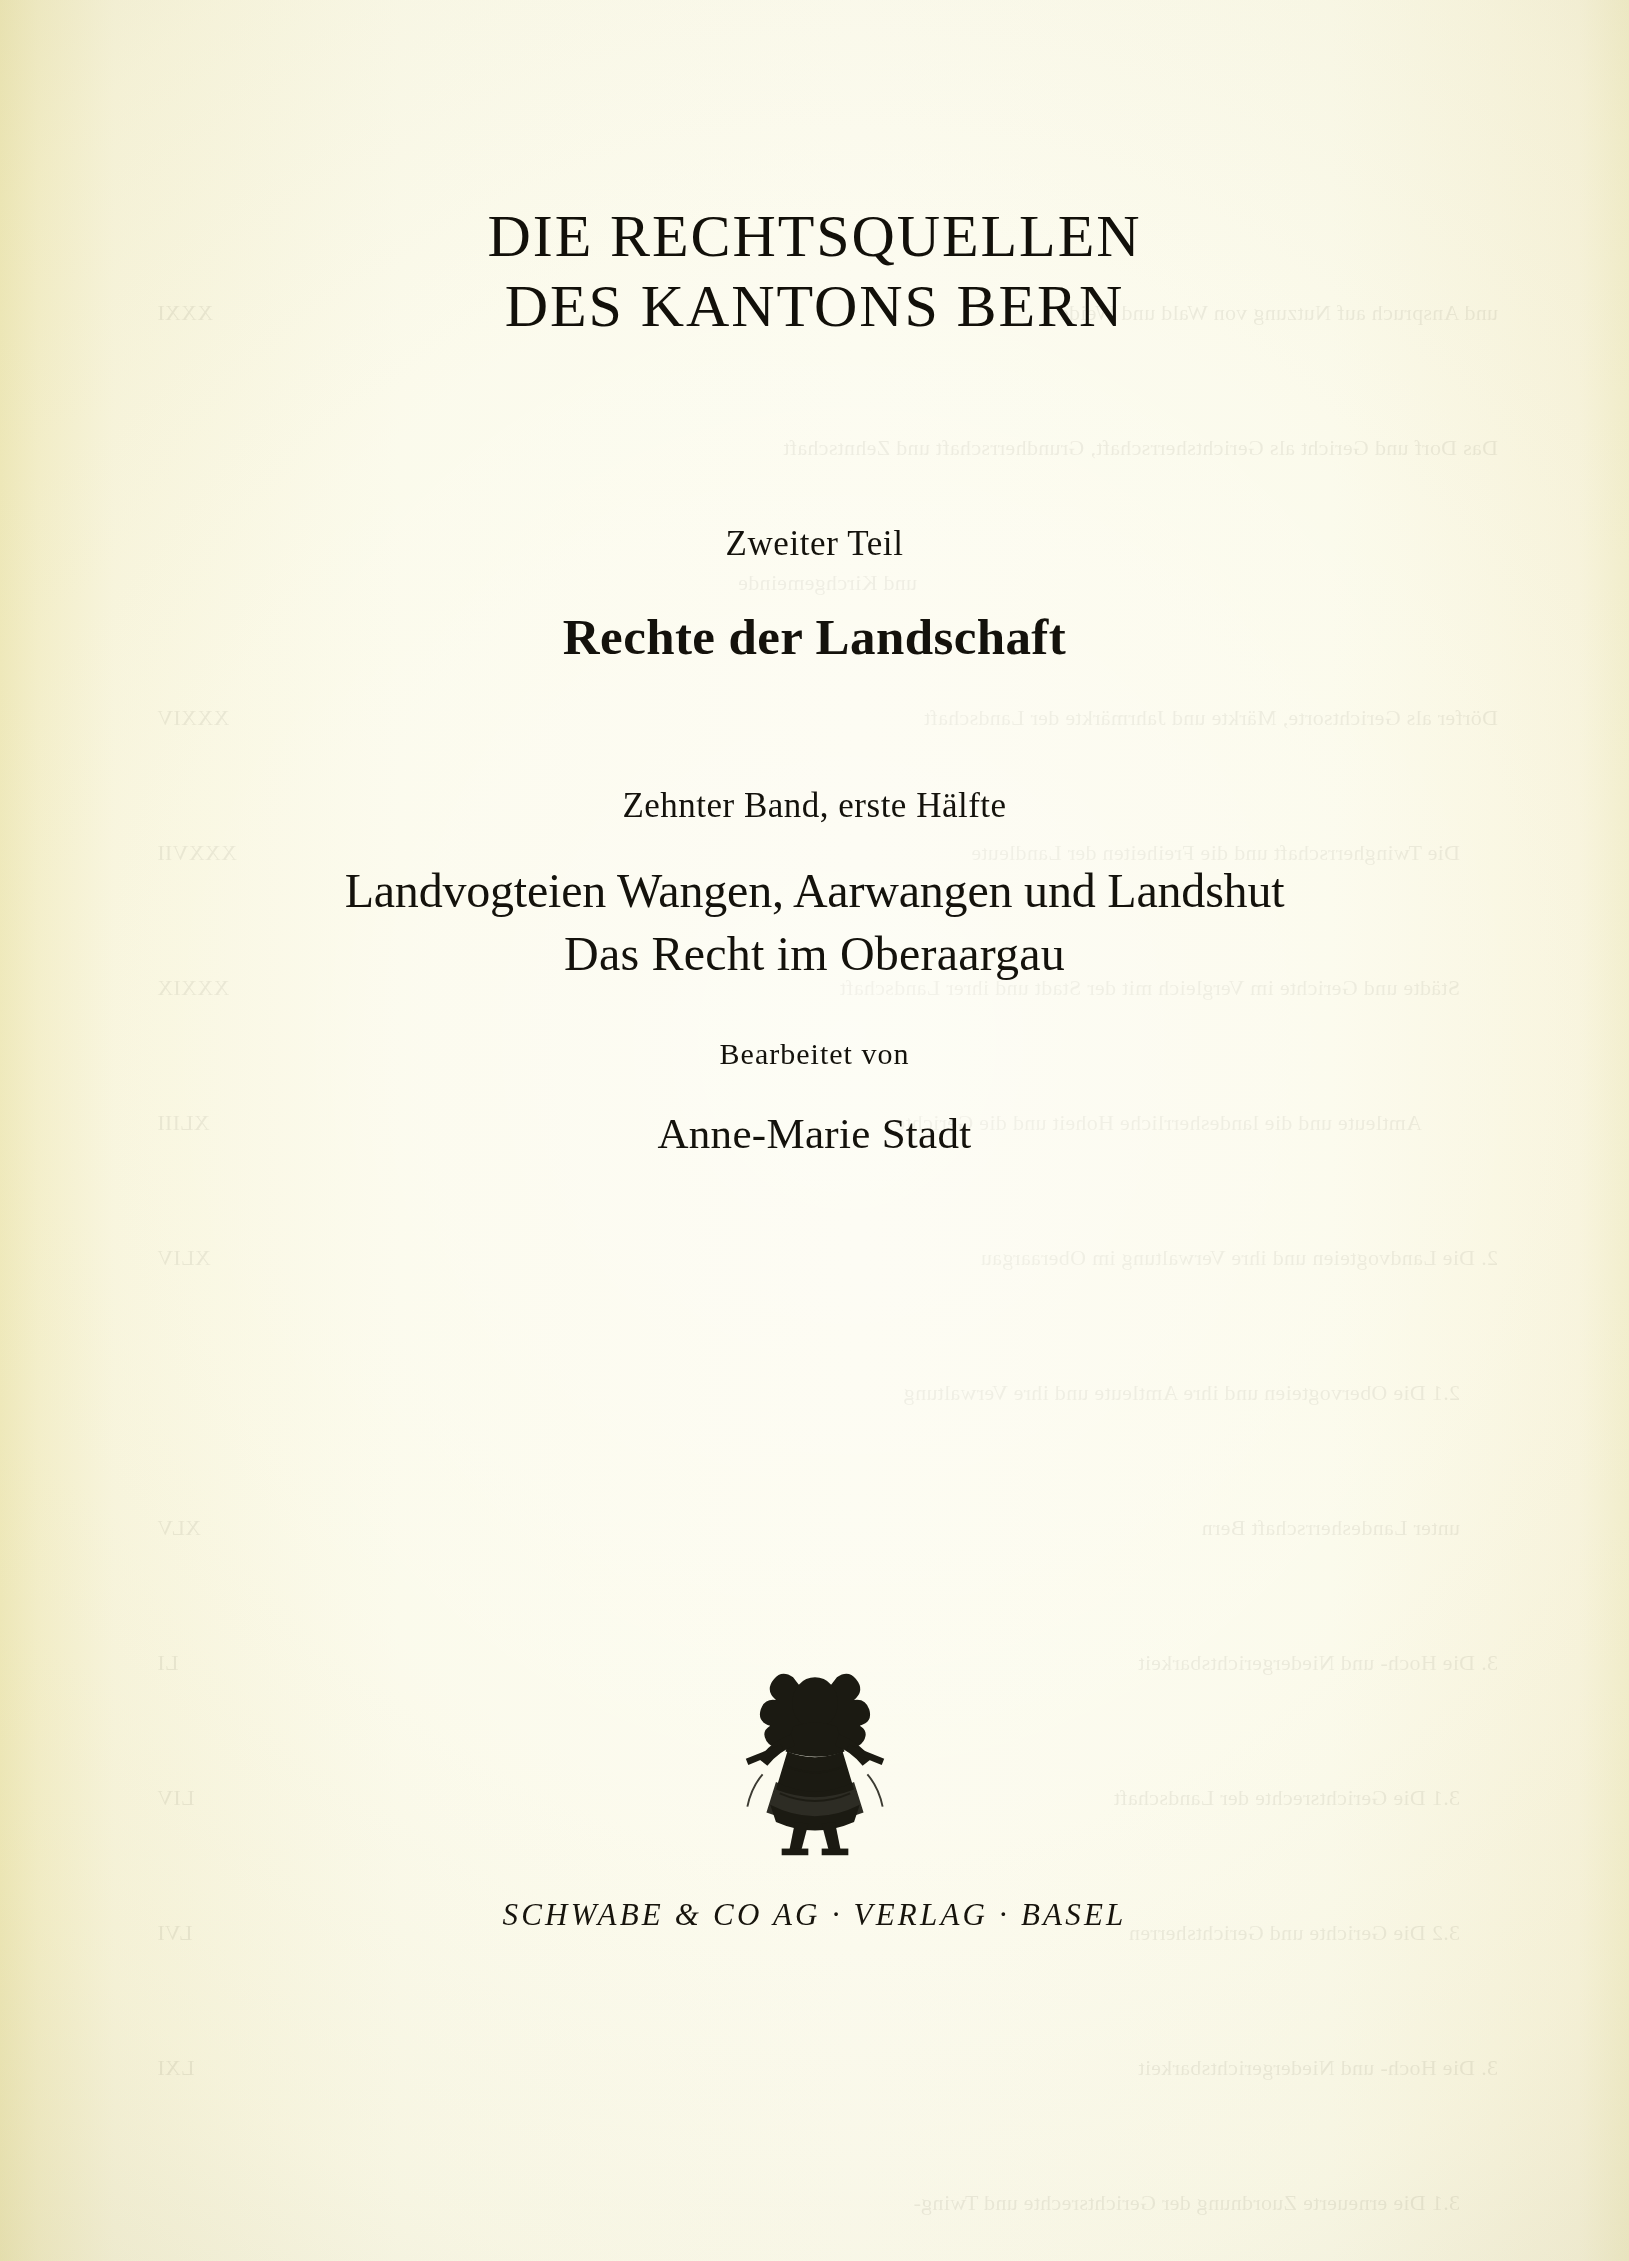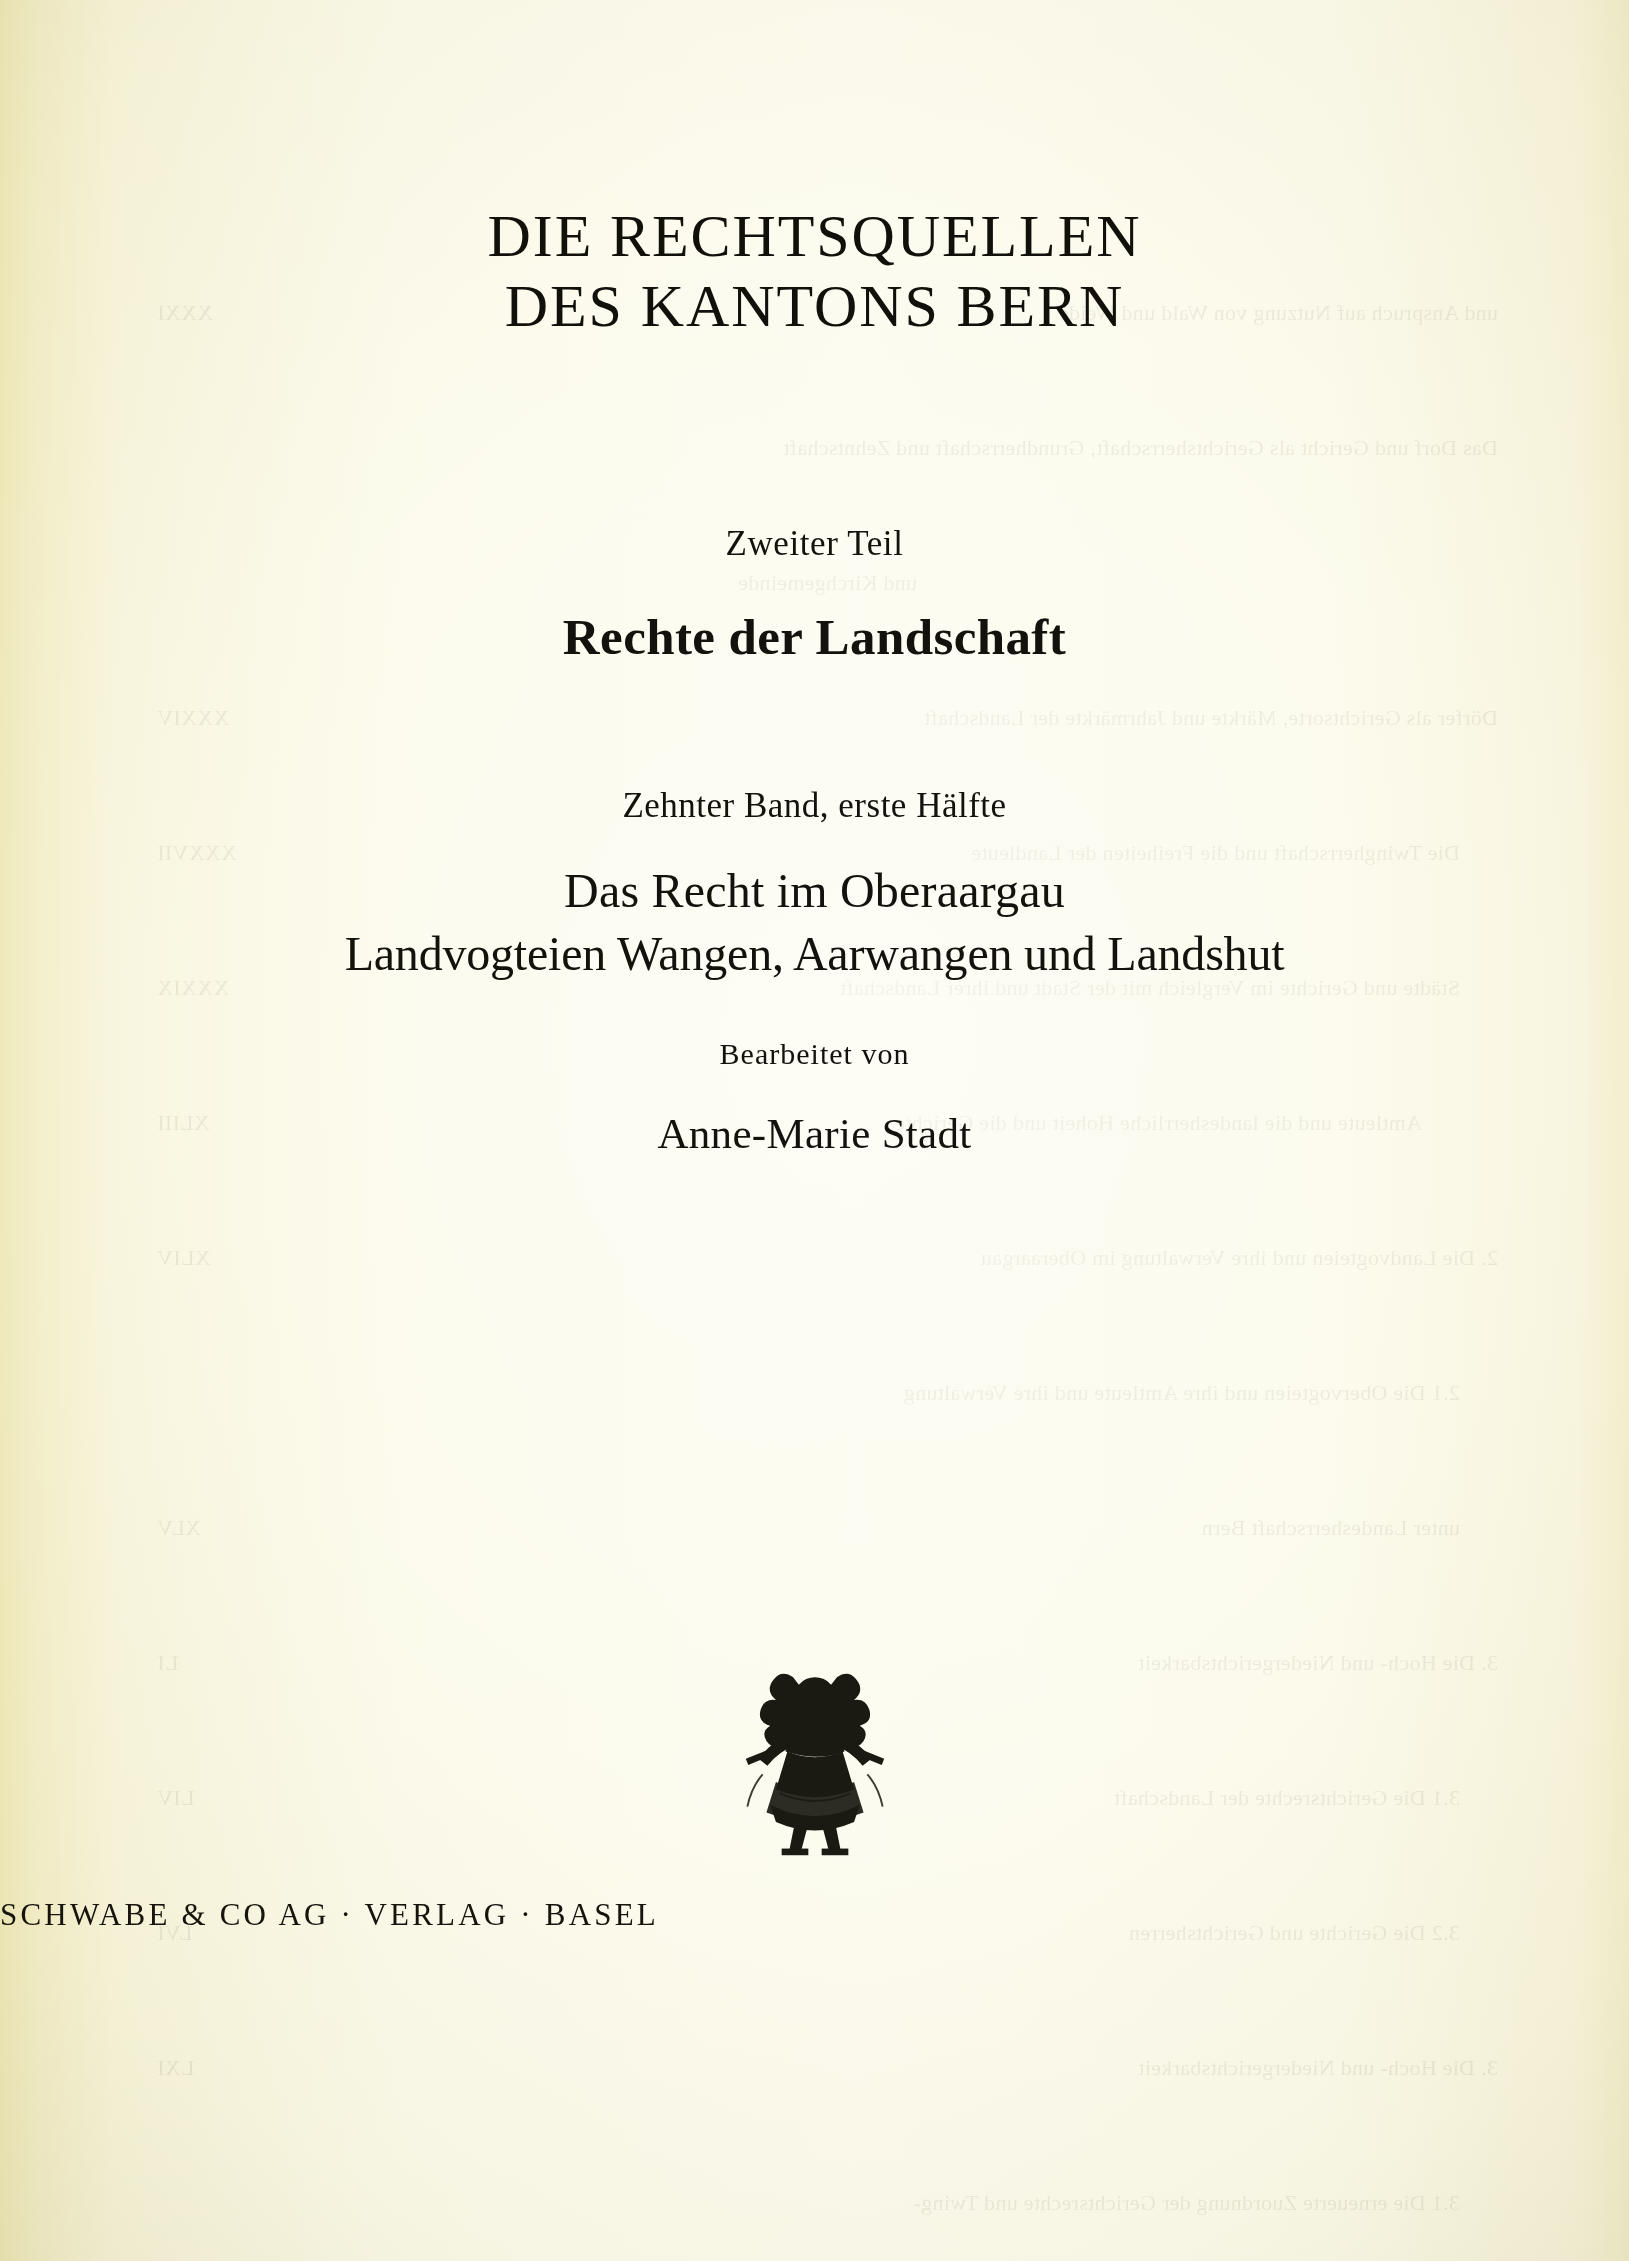--- a/index.html
+++ b/index.html
@@ -132,23 +132,25 @@
     transform: translateX(-50%);
     width: 181px;
     height: 200px;
   }
 
   .publisher {
     position: absolute;
     left: 0;
     right: 0;
     top: 1897px;
+    text-align: center;
     font-size: 31px;
     letter-spacing: 3.2px;
     color: #17140d;
+    font-style: italic;
   }
 </style>
 </head>
 <body>
 
 <div class="paper"></div>
 
 <div class="bleed" aria-hidden="true">
   <div class="bl-row"><span>und Anspruch auf Nutzung von Wald und Weide</span><span>XXXI</span></div>
   <div class="bl-row"><span>Das Dorf und Gericht als Gerichtsherrschaft, Grundherrschaft und Zehntschaft</span><span></span></div>
@@ -192,22 +194,22 @@
   <h1 class="series-title">
     <span>DIE RECHTSQUELLEN</span>
     <span class="line2">DES KANTONS BERN</span>
   </h1>
 
   <div class="part-label">Zweiter Teil</div>
   <div class="part-title">Rechte der Landschaft</div>
 
   <div class="volume-label">Zehnter Band, erste Hälfte</div>
   <div class="volume-title">
+    <span class="vt-line vt-wide">Landvogteien Wangen, Aarwangen und Landshut</span>
     <span class="vt-line">Das Recht im Oberaargau</span>
-    <span class="vt-line vt-wide">Landvogteien Wangen, Aarwangen und Landshut</span>
   </div>
 
   <div class="edited-label">Bearbeitet von</div>
   <div class="editor-name">Anne-Marie Stadt</div>
 
 </div>
 
 <div class="printer-mark">
   <svg viewBox="0 0 190 210" width="181" height="200" aria-hidden="true">
     <g fill="#1b1a12">

